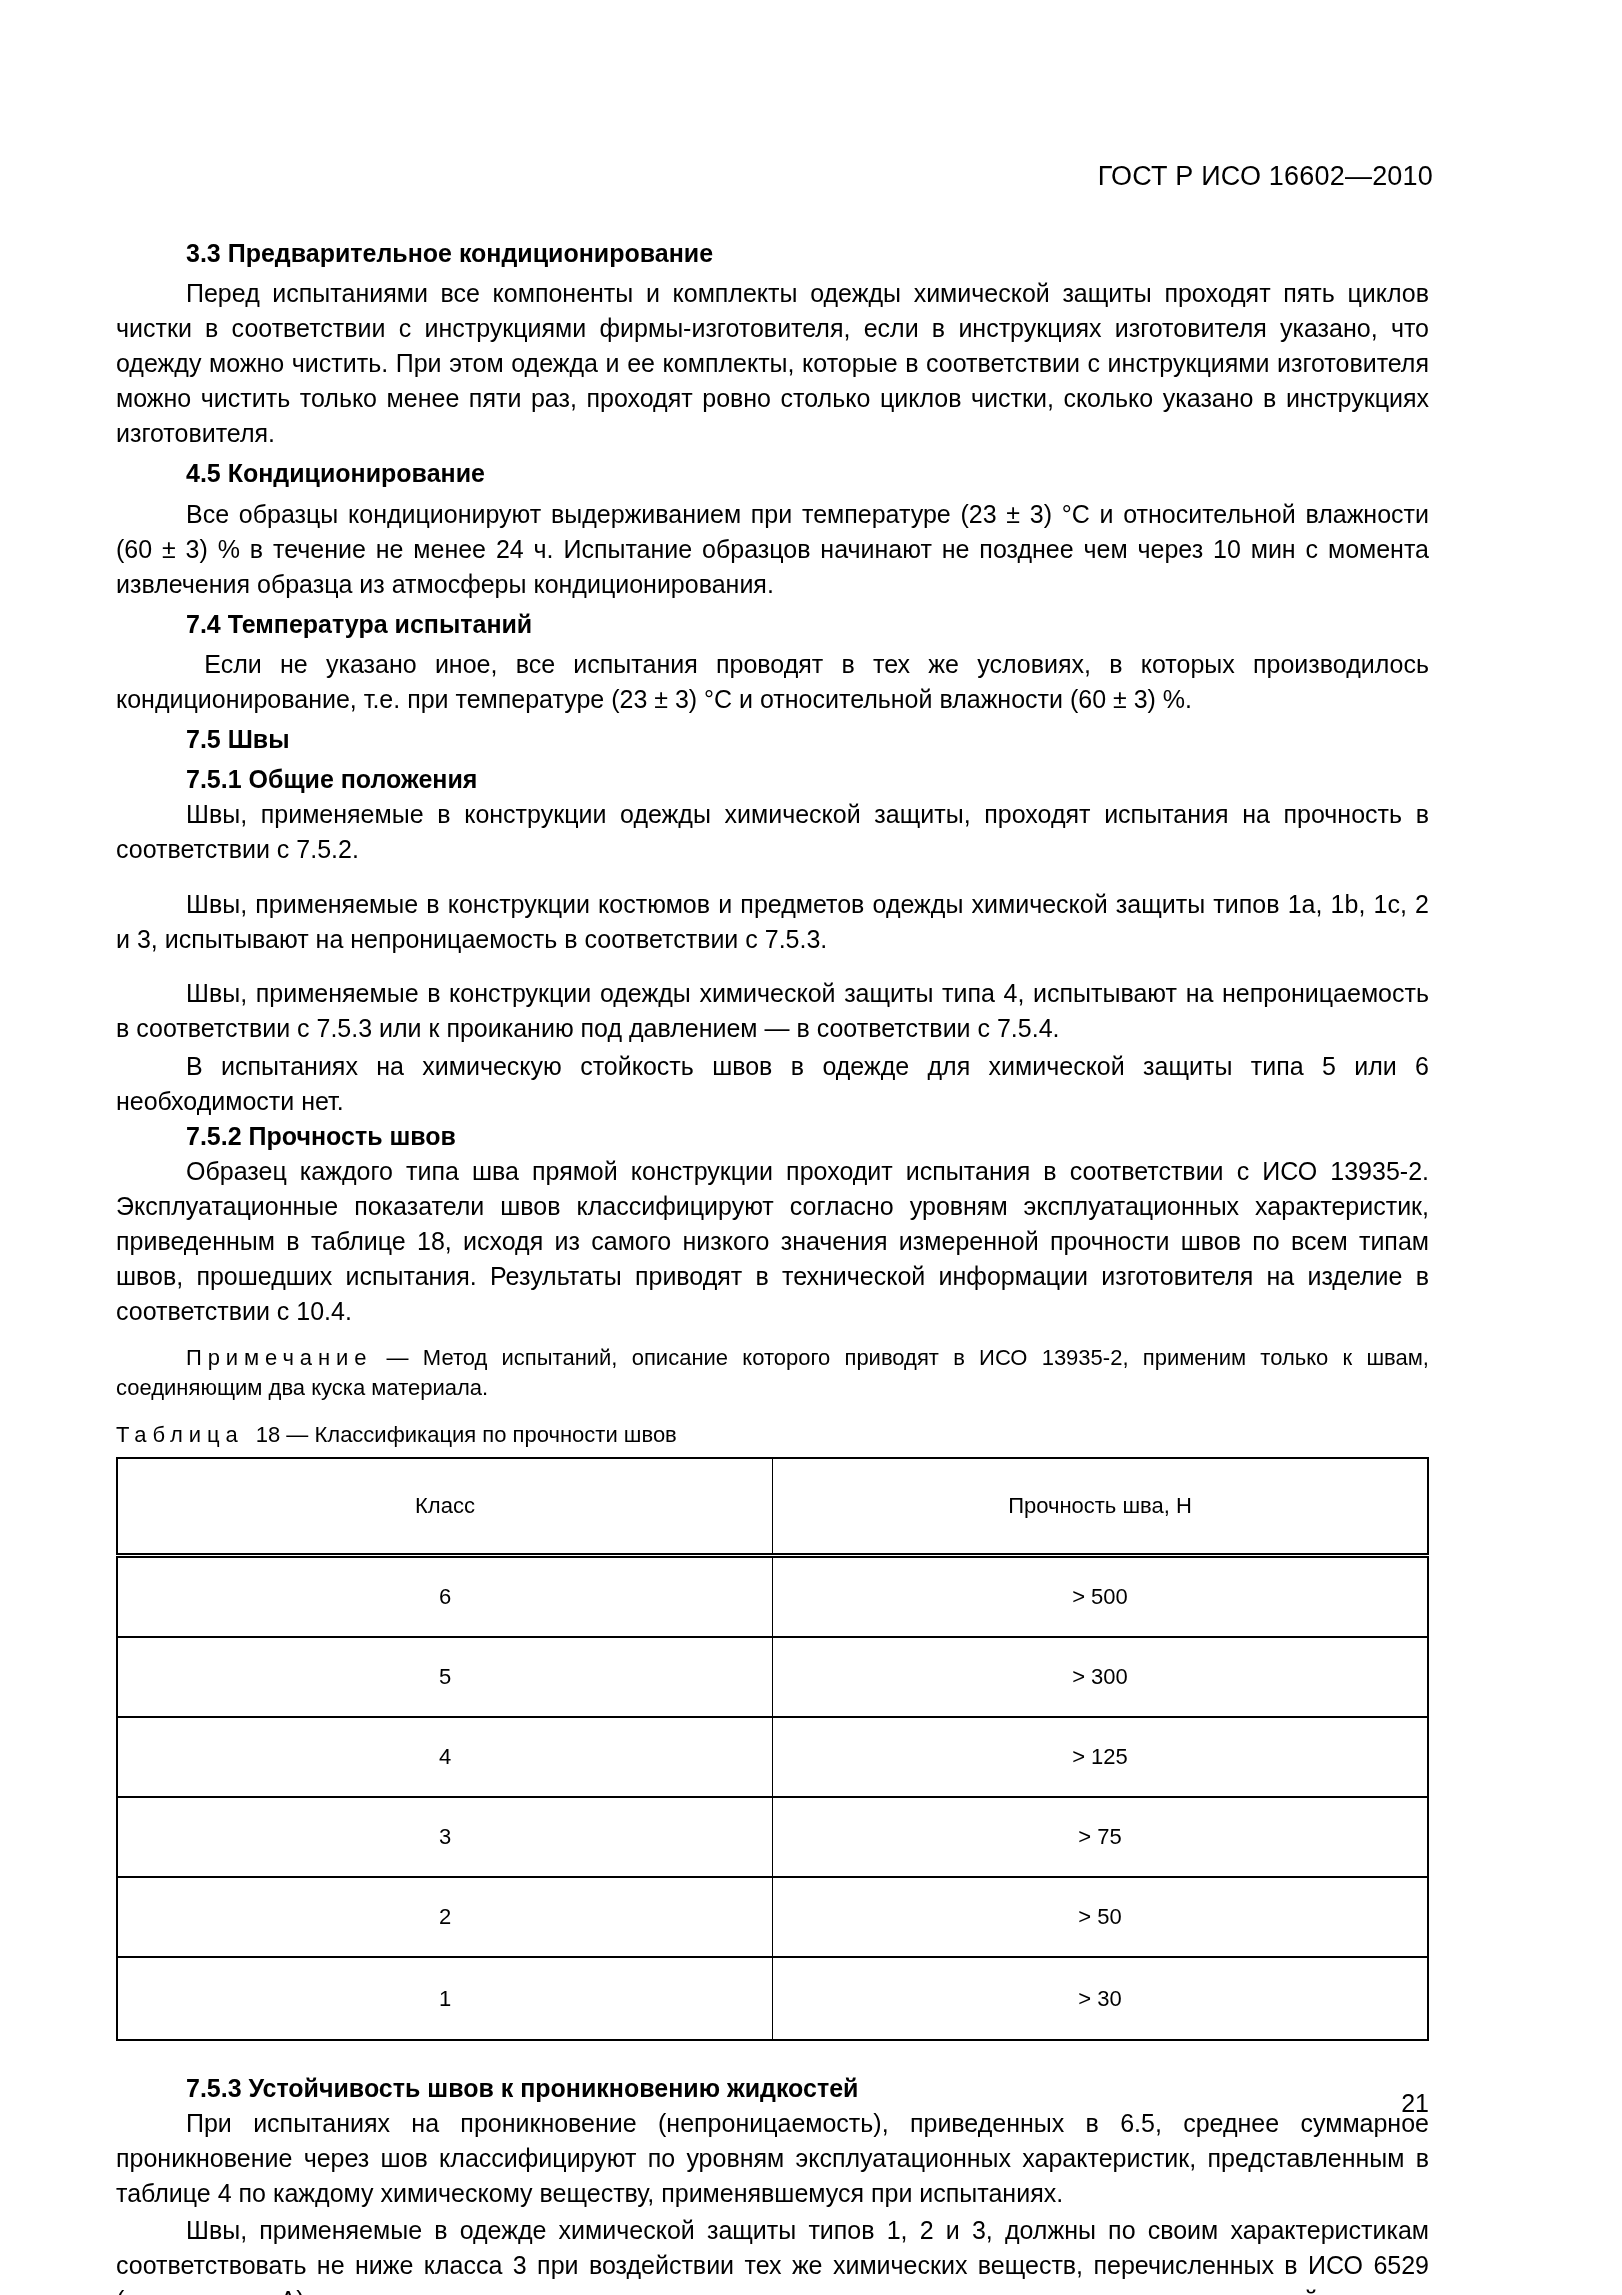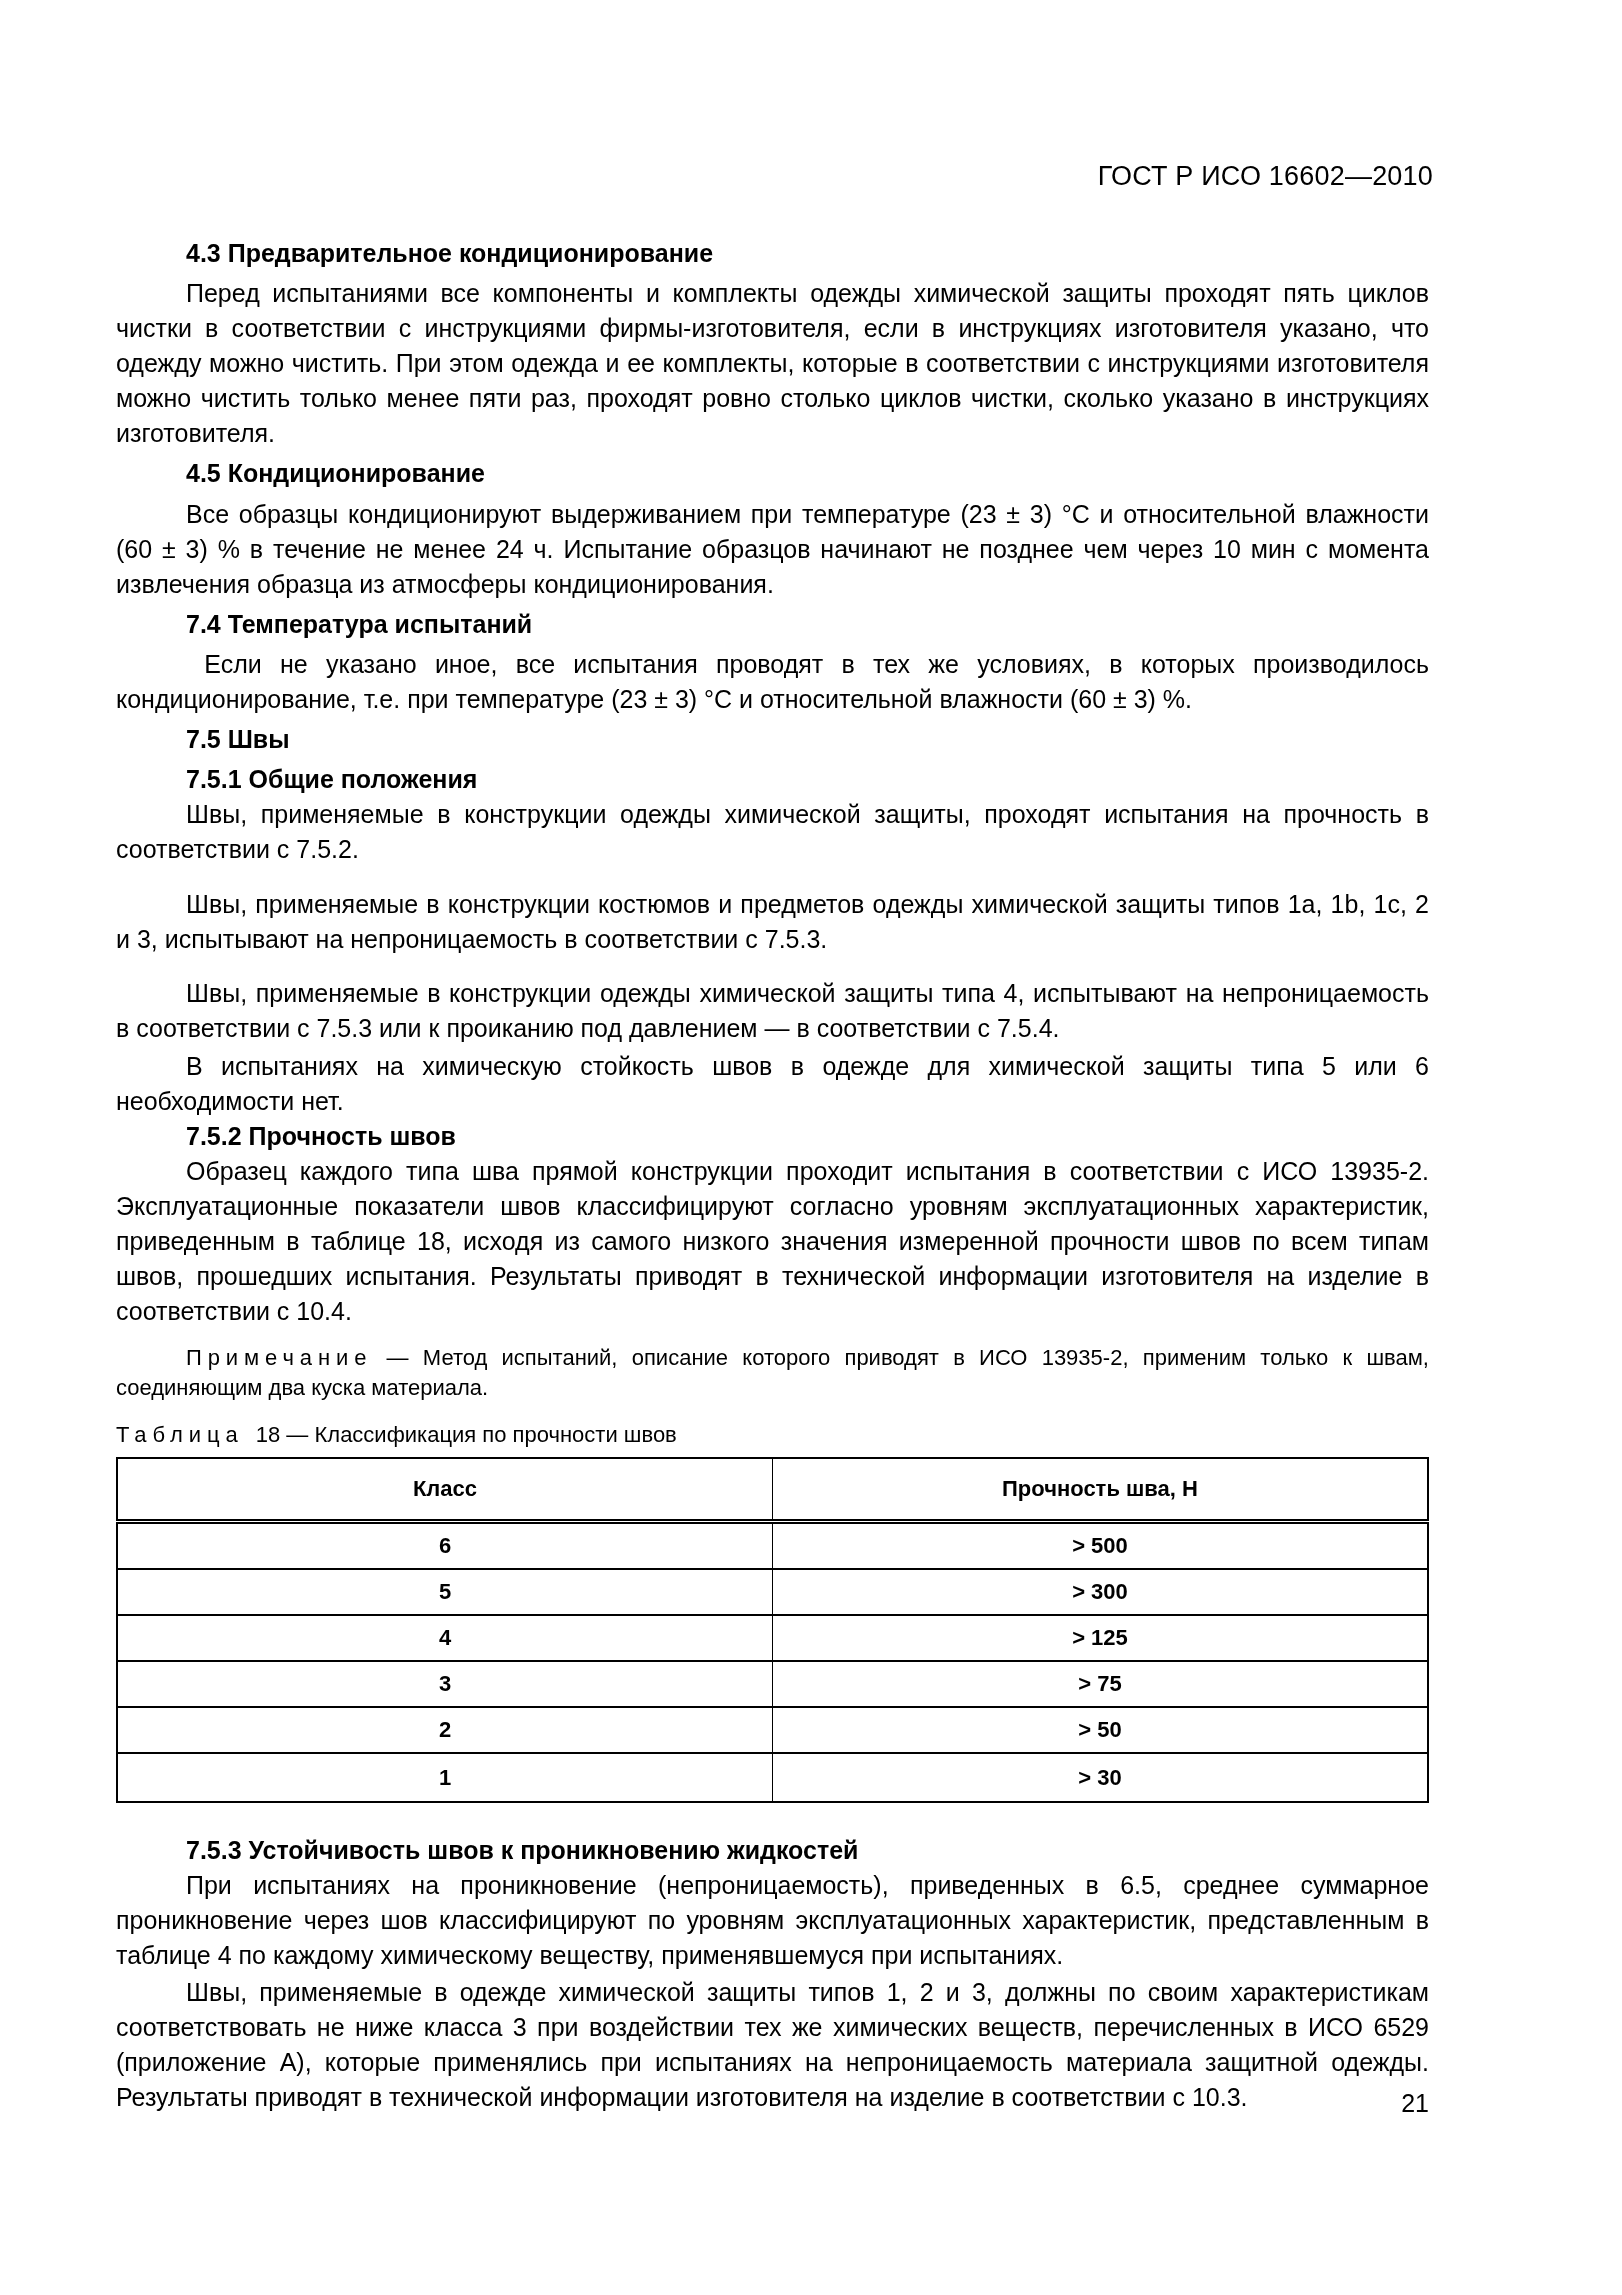--- a/index.html
+++ b/index.html
@@ -69,22 +69,22 @@
       margin-top: 6.5px;
       width: 1313px;
       border-collapse: collapse;
       font-size: 22px;
       table-layout: fixed;
     }
     table.seam-table th, table.seam-table td {
       border-left: 2.6px solid #000;
       border-right: 2.6px solid #000;
       text-align: center;
-      font-weight: bold;
-      padding: 0;
+      font-weight: normal;
+      padding: 17px;
     }
     table.seam-table th {
       height: 60px;
       border-top: 2.6px solid #000;
       border-bottom: 5.9px double #000;
     }
     table.seam-table td {
       height: 44px;
       border-bottom: 2.6px solid #000;
     }
@@ -105,21 +105,21 @@
       font-size: 25px;
     }
   </style>
 </head>
 <body>
 
 <div class="doc-code">ГОСТ Р ИСО 16602—2010</div>
 
 <div class="content">
 
-  <p class="h">4.3  Предварительное кондиционирование</p>
+  <p class="h">3.3  Предварительное кондиционирование</p>
   <p class="p small-gap">Перед испытаниями все компоненты и комплекты одежды химической защиты проходят пять циклов чистки в соответствии с инструкциями фирмы-изготовителя, если в инструкциях изготовителя указано, что одежду можно чистить. При этом одежда и ее комплекты, которые в соответствии с инструкциями изготовителя можно чистить только менее пяти раз, проходят ровно столько циклов чистки, сколько указано в инструкциях изготовителя.</p>
 
   <p class="h" style="margin-top:5.2px">4.5  Кондиционирование</p>
   <p class="p small-gap">Все образцы кондиционируют выдерживанием при температуре (23 ± 3) °С и относительной влажности (60 ± 3) % в течение не менее 24 ч. Испытание образцов начинают не позднее чем через 10 мин с момента извлечения образца из атмосферы кондиционирования.</p>
 
   <p class="h" style="margin-top:5.2px">7.4  Температура испытаний</p>
   <p class="p small-gap" style="white-space:pre-wrap"> Если не указано иное, все испытания проводят в тех же условиях, в которых производилось кондиционирование, т.е. при температуре (23 ± 3) °С и относительной влажности (60 ± 3) %.</p>
 
   <p class="h" style="margin-top:5.2px">7.5  Швы</p>
 

